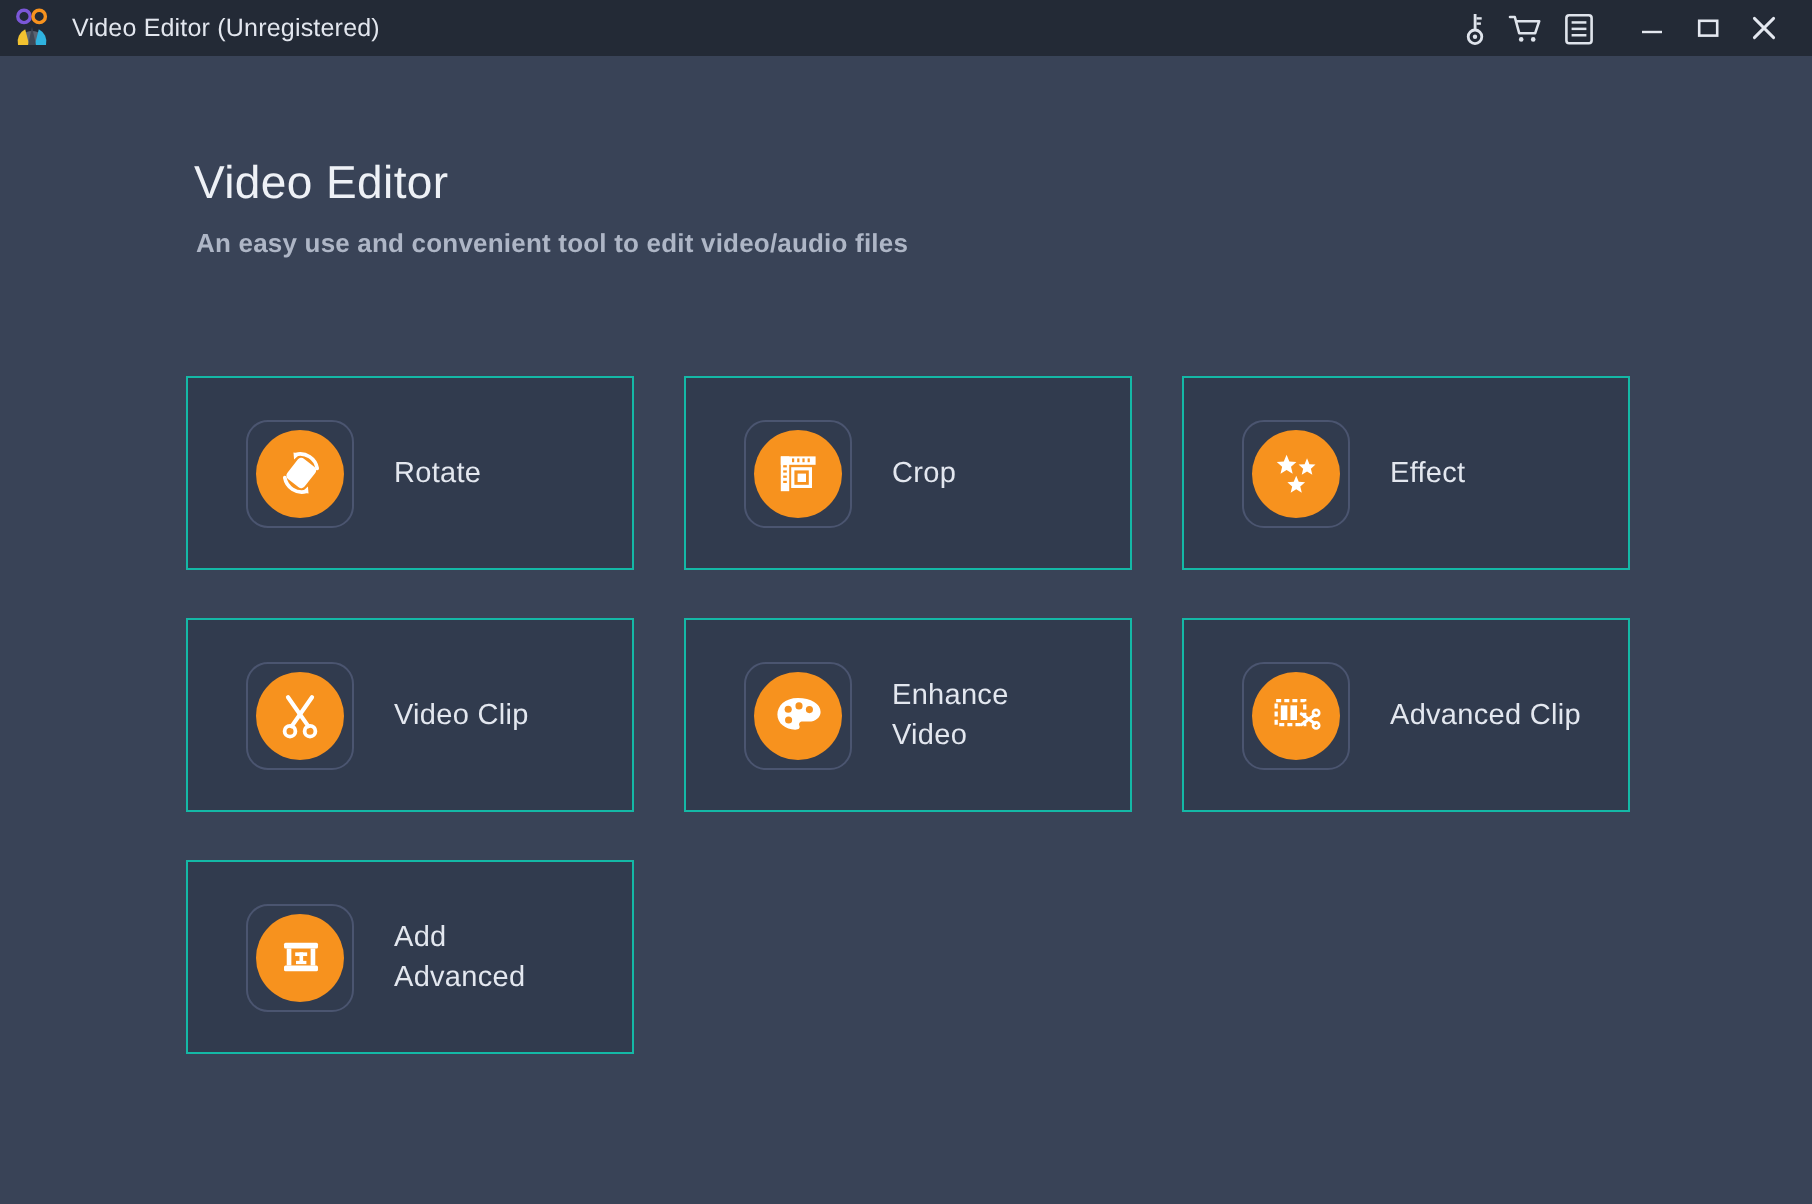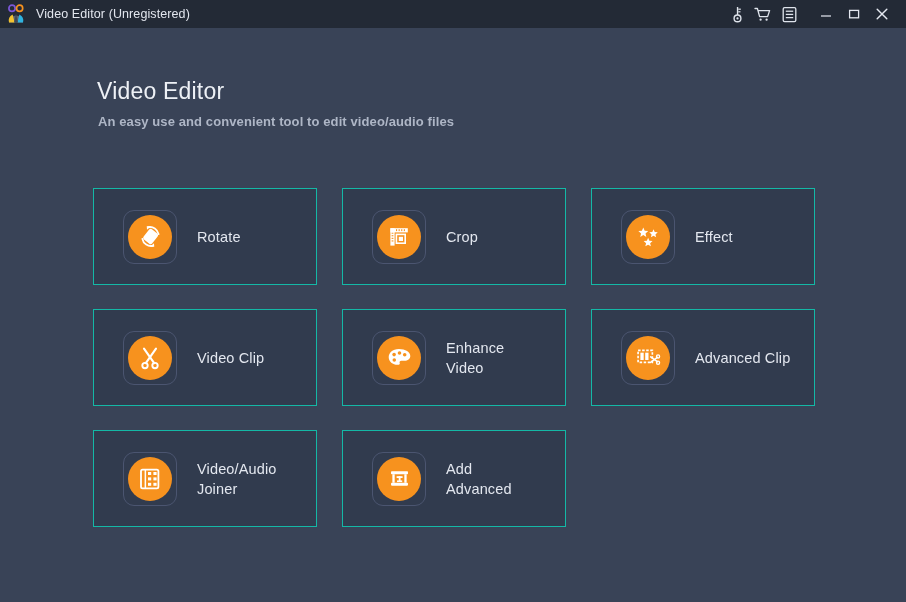--- a/index.html
+++ b/index.html
@@ -306,38 +306,20 @@
             <path d="M16.2 13.4 L23.2 18.4" stroke="#fff" stroke-width="1.6" stroke-linecap="round" fill="none"></path>
             <path d="M16.2 19.0 L23.2 13.9" stroke="#fff" stroke-width="1.6" stroke-linecap="round" fill="none"></path>
             <circle cx="23.9" cy="12.9" r="1.6" fill="none" stroke="#fff" stroke-width="1.4"></circle>
             <circle cx="23.9" cy="19.4" r="1.6" fill="none" stroke="#fff" stroke-width="1.4"></circle>
           </svg>
         </div>
       </div>
       <div class="card-label">Advanced Clip</div>
     </div>
 
-    <div class="card">
-      <div class="icon-frame">
-        <div class="icon-circle">
-          <svg width="26" height="26" viewBox="0 0 26 26">
-            <rect x="4.0" y="3.6" width="17.4" height="18.8" rx="1.6" fill="none" stroke="#fff" stroke-width="1.8"></rect>
-            <rect x="7.6" y="3.6" width="1.5" height="18.8" fill="#fff"></rect>
-            <rect x="11.0" y="6.0" width="3.2" height="3.0" fill="#fff"></rect>
-            <rect x="11.0" y="11.4" width="3.2" height="3.0" fill="#fff"></rect>
-            <rect x="11.0" y="16.8" width="3.2" height="3.0" fill="#fff"></rect>
-            <rect x="16.4" y="6.0" width="3.2" height="3.0" fill="#fff"></rect>
-            <rect x="16.4" y="11.4" width="3.2" height="3.0" fill="#fff"></rect>
-            <rect x="16.4" y="16.8" width="3.2" height="3.0" fill="#fff"></rect>
-          </svg>
-        </div>
-      </div>
-      <div class="card-label">Video/Audio
-Joiner</div>
-    </div>
 
     <div class="card">
       <div class="icon-frame">
         <div class="icon-circle">
           <svg width="27" height="27" viewBox="0 0 28 28">
             <rect x="5.2" y="6.6" width="17.6" height="3.0" rx="0.8" fill="#fff"></rect>
             <rect x="5.2" y="18.4" width="17.6" height="3.0" rx="0.8" fill="#fff"></rect>
             <rect x="6.6" y="9.6" width="2.4" height="8.8" fill="#fff"></rect>
             <rect x="19.0" y="9.6" width="2.4" height="8.8" fill="#fff"></rect>
             <rect x="11.0" y="11.6" width="6.2" height="1.9" fill="#fff"></rect>

